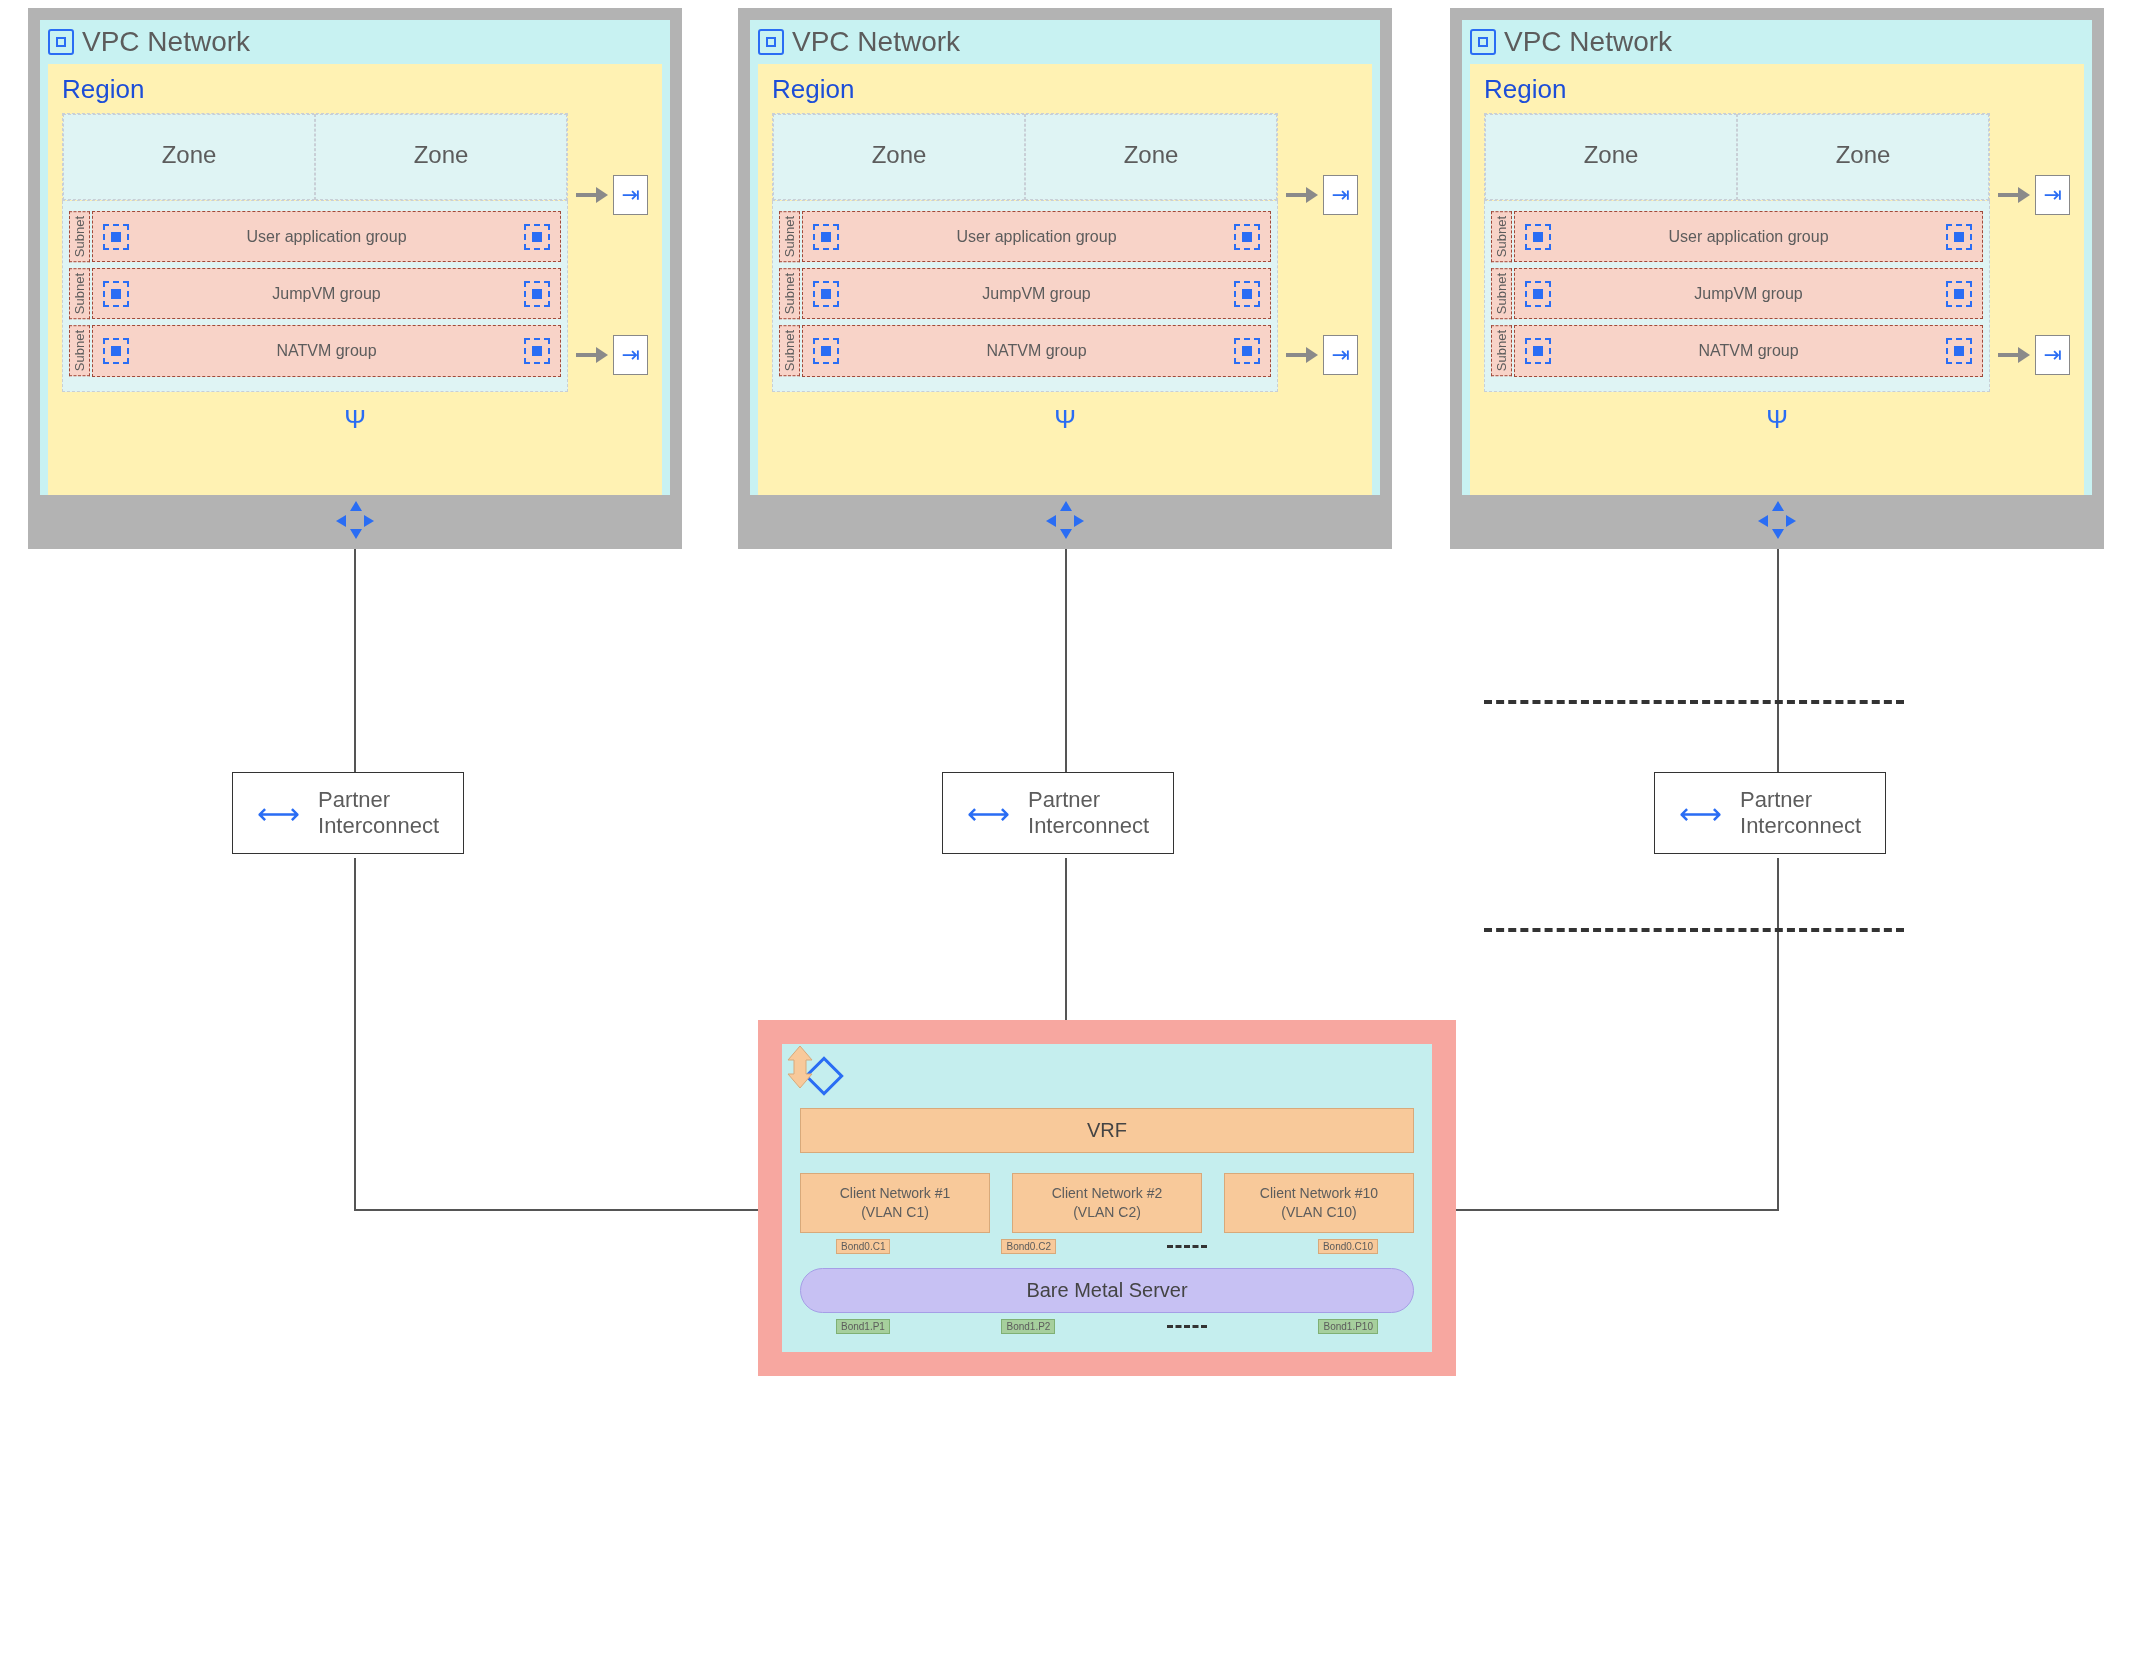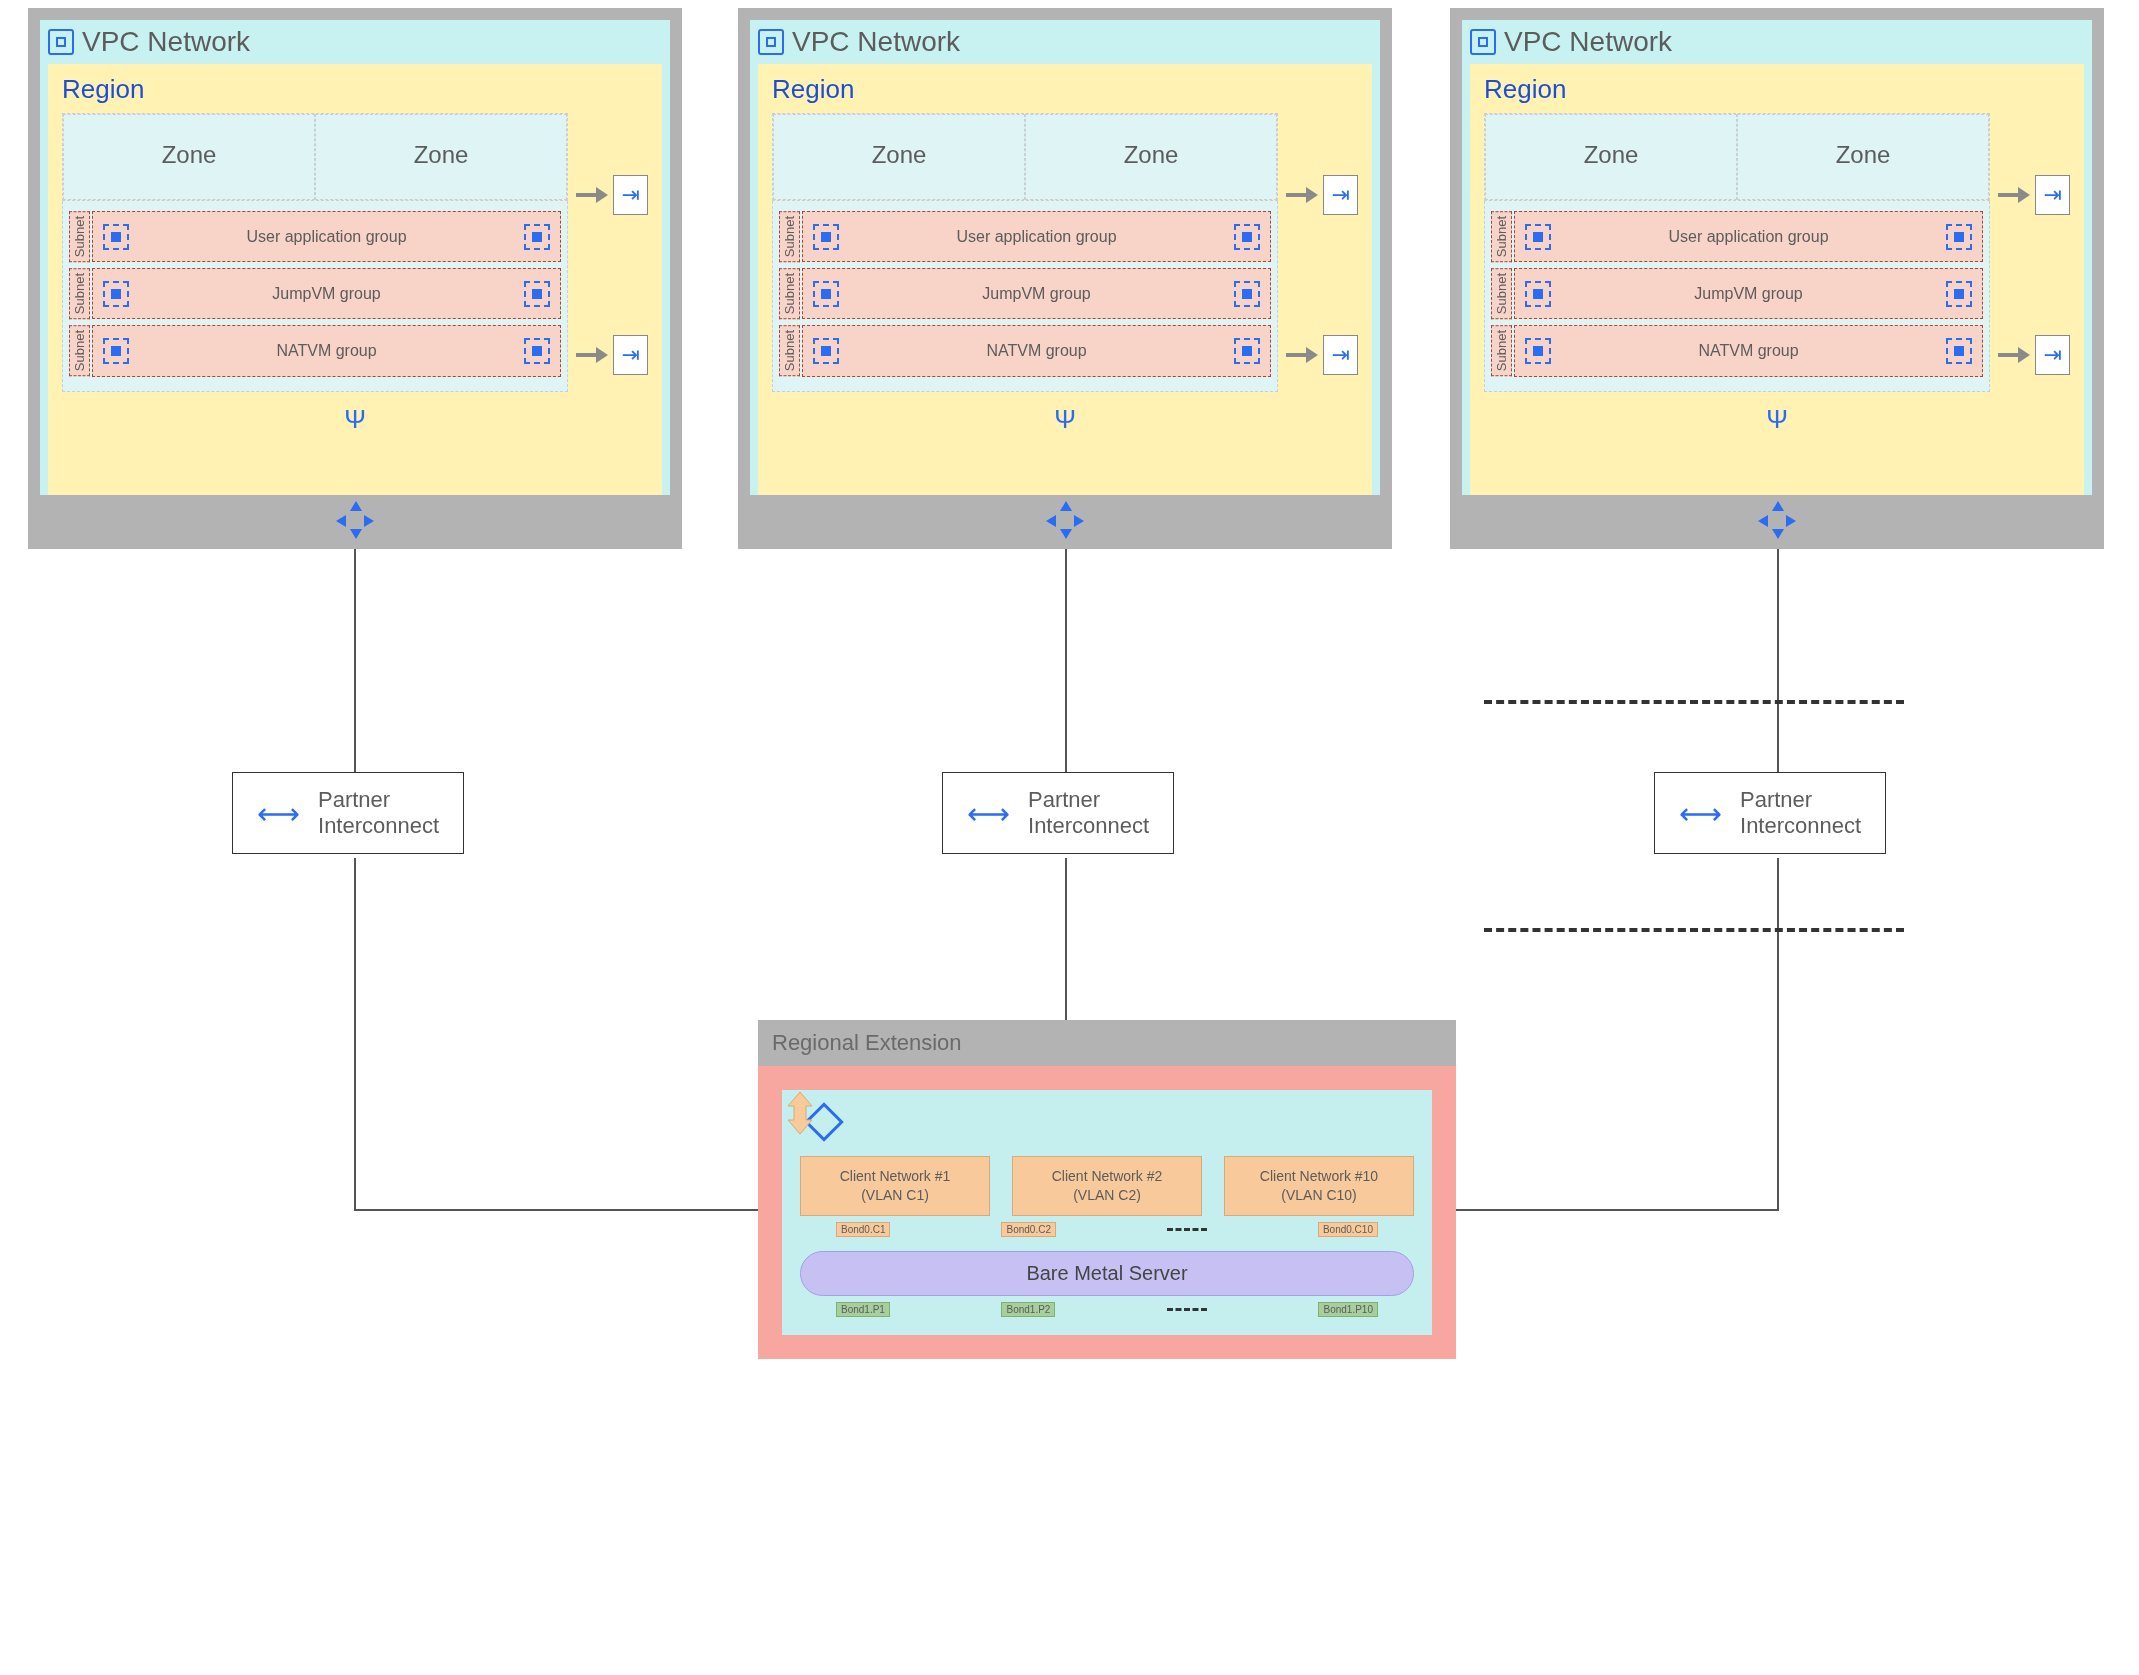--- a/index.html
+++ b/index.html
@@ -309,26 +309,26 @@
 </div>
 <div class="abs partner-box" style="left:1654px;top:772px">
   <span class="ic-blue" style="font-size:30px">⟷</span>
   <div>
       <div>Partner</div>
       <div>Interconnect</div>
     </div>
 </div>
 
 <div class="abs reg-ext-outer" style="left:758px;top:1020px;width:698px">
-  <div class="reg-ext-title">Regional Extension</div>
   <div class="reg-ext-red">
     <div class="reg-ext-cyan">
       <div style="display:flex;margin-bottom:18px">
           <div class="diamond"></div>
         </div>
+      <div class="vrf">VRF</div>
       <div style="text-align:center;margin-top:8px">
           <svg width="36" height="46">
             <path d="M18 2 L30 16 L24 16 L24 30 L30 30 L18 44 L6 30 L12 30 L12 16 L6 16 Z" fill="#f8c99a" stroke="#d8a97a"></path>
           </svg>
         </div>
       <div class="client-row">
         <div class="client-box">
             <div>Client Network #1</div>
             <div>(VLAN C1)</div>
           </div>

